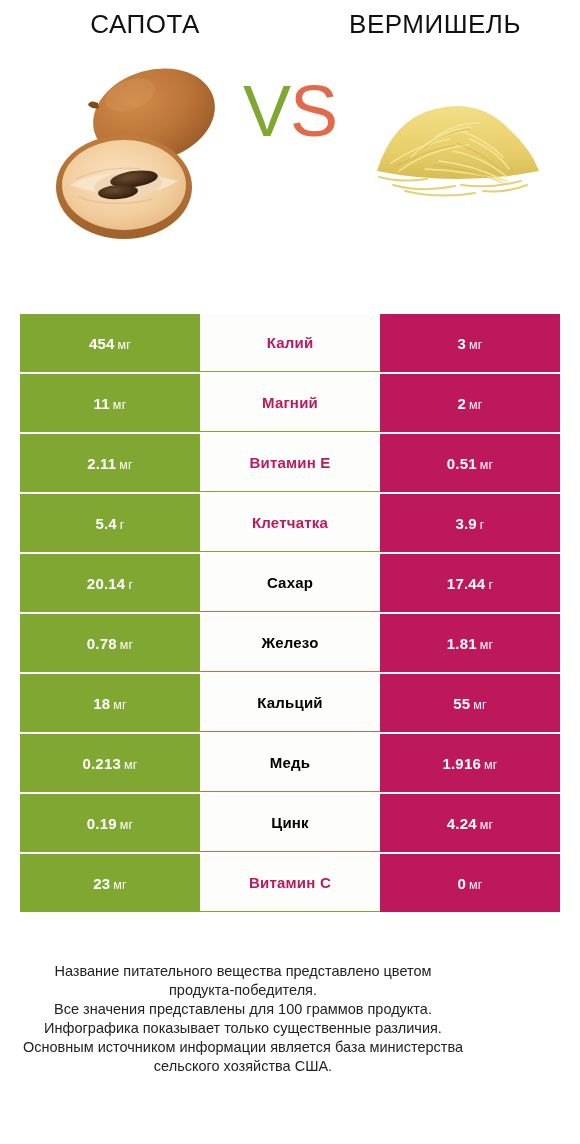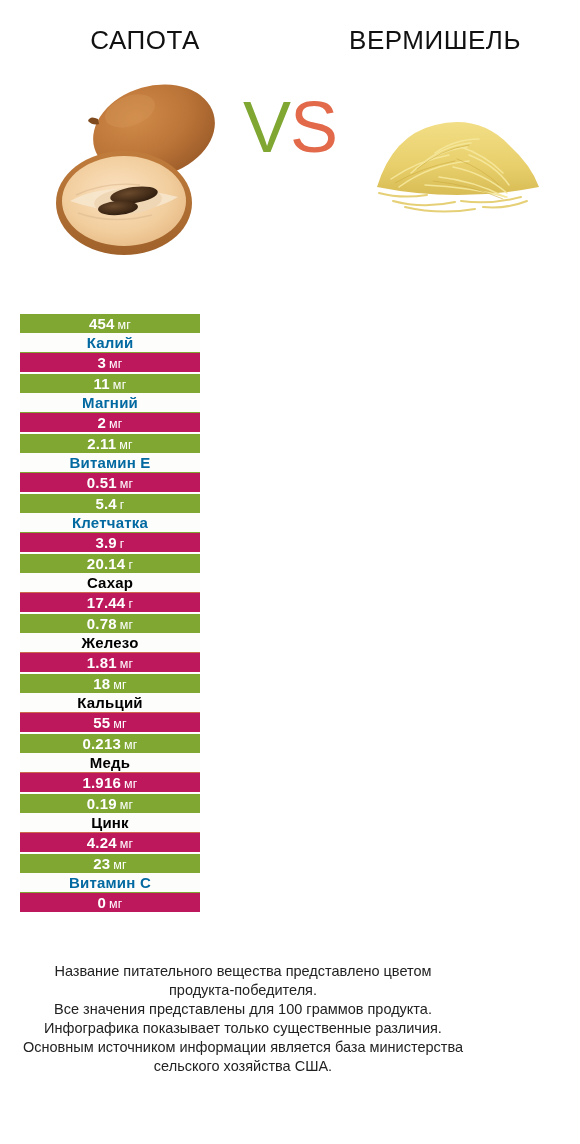--- a/index.html
+++ b/index.html
@@ -14,21 +14,21 @@
     font-family: "Liberation Sans", "DejaVu Sans", sans-serif;
     color: #1a1a1a;
     overflow: hidden;
     position: relative;
   }
 
   
   .header {
     display: flex;
     width: 580px;
-    padding-top: 26px;
+    padding-top: 10px;
     box-sizing: border-box;
   }
   .header-col {
     width: 290px;
     text-align: center;
   }
   .product-title {
     font-size: 26px;
     font-weight: 400;
     letter-spacing: 0.5px;
@@ -71,21 +71,20 @@
     position: absolute;
     left: 20px;
     top: 314px;
     width: 540px;
   }
   .row {
     display: flex;
     width: 540px;
     height: 58px;
     margin-bottom: 2px;
-    flex-direction: column;
   }
   .cell {
     display: flex;
     align-items: center;
     justify-content: center;
     box-sizing: border-box;
     height: 58px;
   }
   .cell-left  { width: 180px; background: #7FA732; }
   .cell-right { width: 180px; background: #be185d; }
@@ -107,21 +106,21 @@
     font-size: 12.5px;
     font-weight: 400;
     margin-left: 3px;
   }
   .nutrient {
     font-size: 15px;
     font-weight: 700;
     letter-spacing: 0.2px;
     white-space: nowrap;
   }
-  .nutrient.green  { color: #0369a1; text-align: right; }
+  .nutrient.green  { color: #be185d; text-align: right; }
   .nutrient.orange { color: #000000; }
 
   
   .footer {
     position: absolute;
     left: 0;
     top: 962px;
     width: 486px;
     text-align: center;
     font-size: 14.5px;

